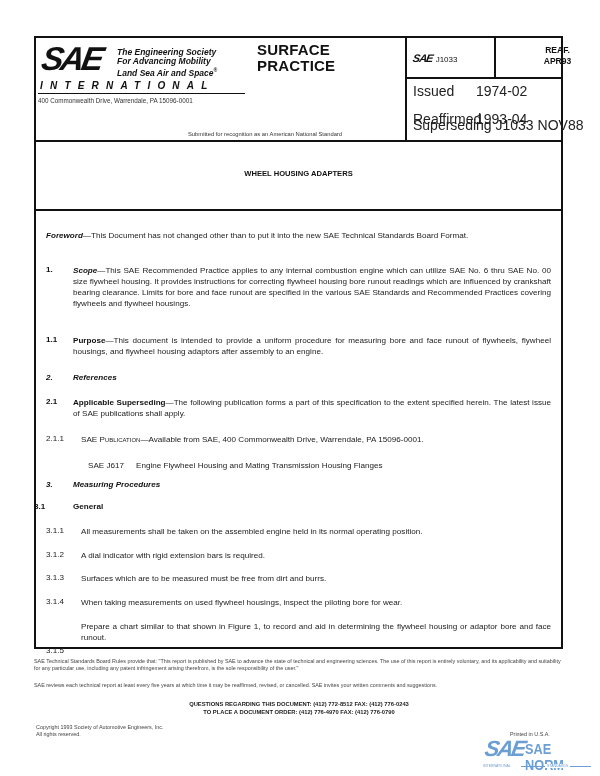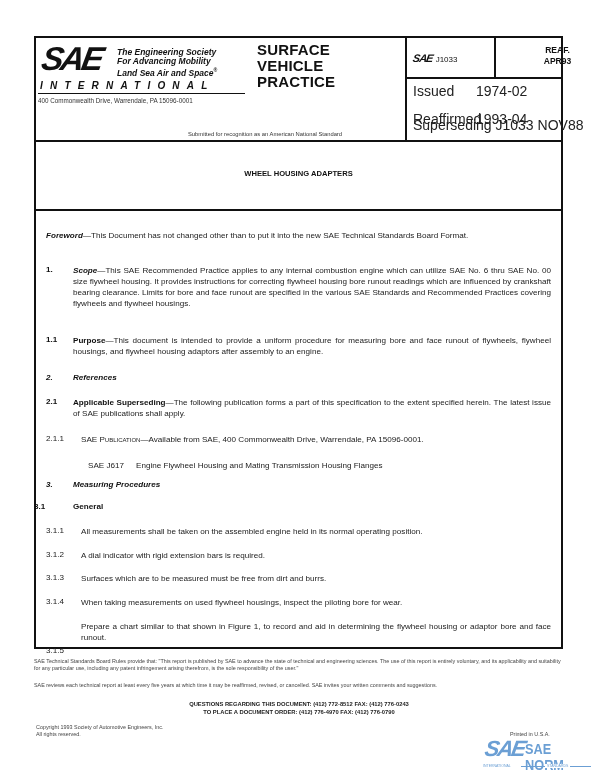--- a/index.html
+++ b/index.html
@@ -46,21 +46,20 @@
 <div class="abs tagline" style="left:117px; top:48px;">
   <div>The Engineering Society</div>
   <div>For Advancing Mobility</div>
   <div><span>Land Sea Air and Space</span><sup style="font-size:5px;">®</sup></div>
 </div>
 <div class="abs international" style="left:40px; top:80px;">INTERNATIONAL</div>
 <div class="abs addr" style="left:38px; top:97px;">400 Commonwealth Drive, Warrendale, PA 15096-0001</div>
 
 <div class="abs svrp" style="left:257px; top:42px;">
   <div>SURFACE</div>
-  <div>VEHICLE</div>
   <div>PRACTICE</div>
 </div>
 <div class="abs submitted" style="left:188px; top:131px;">Submitted for recognition as an American National Standard</div>
 
 <div class="abs" style="left:413px; top:52px; display:flex; align-items:baseline; gap:3px;">
   <span class="sae-logo" style="font-size:11px; letter-spacing:-1px;">SAE</span>
   <span style="font-size:8px;">J1033</span>
 </div>
 <div class="abs" style="left:496px; top:45px; width:67px; text-align:center; font-weight:bold; font-size:8.5px; line-height:11px;margin-left:28px;">
   <div>REAF.</div>

